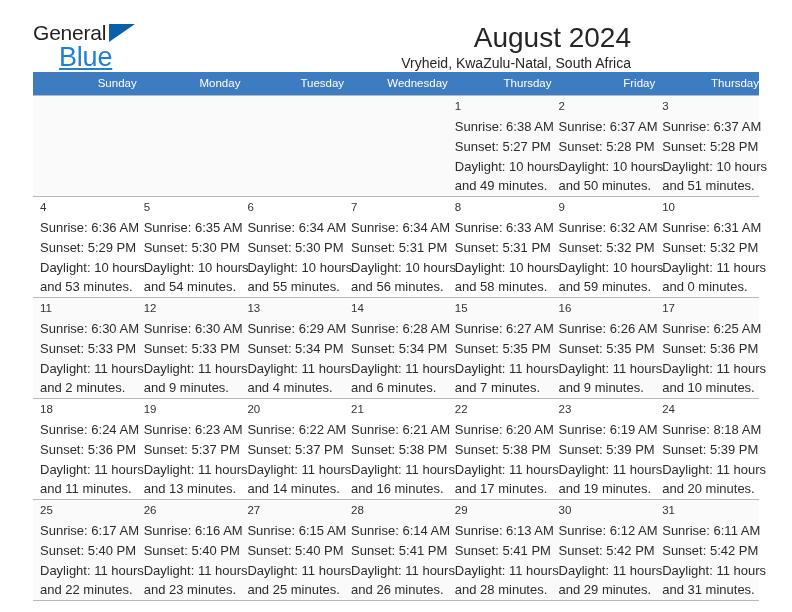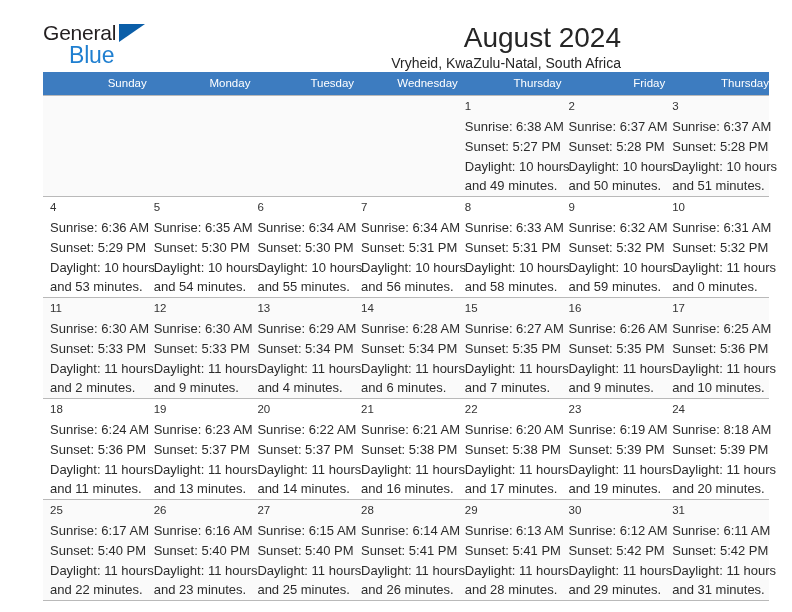--- a/index.html
+++ b/index.html
@@ -12,21 +12,21 @@
     height: 612px;
     font-family: "Liberation Sans", sans-serif;
     color: #1a1a1a;
     overflow: hidden;
   }
   .page {
     position: relative;
     width: 664px;
     height: 612px;
     box-sizing: border-box;
-    padding: 0 43px;
+    padding: 0 33px;
   }
 
   
   .header {
     display: flex;
     align-items: flex-start;
     justify-content: space-between;
     height: 72px;
     padding-top: 22px;
     box-sizing: border-box;
@@ -43,24 +43,25 @@
     top: 0;
     font-size: 21px;
     color: #231f20;
     letter-spacing: -0.2px;
     line-height: 1;
   }
   .logo-blue {
     position: absolute;
     left: 26px;
     top: 22px;
-    font-size: 23px;
+    font-size: 27px;
     color: #1f7fd0;
     letter-spacing: -0.2px;
     line-height: 1;
+    text-decoration: underline;
   }
   .logo-flag {
     position: absolute;
     left: 76px;
     top: 2px;
     width: 0;
     height: 0;
     border-left: 26px solid #0b5ea8;
     border-bottom: 18px solid transparent;
   }

